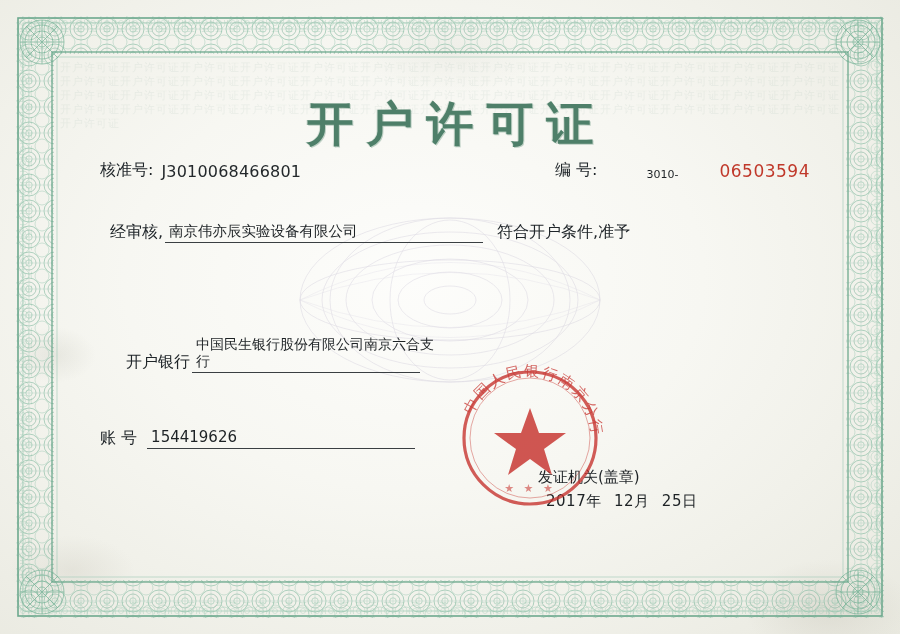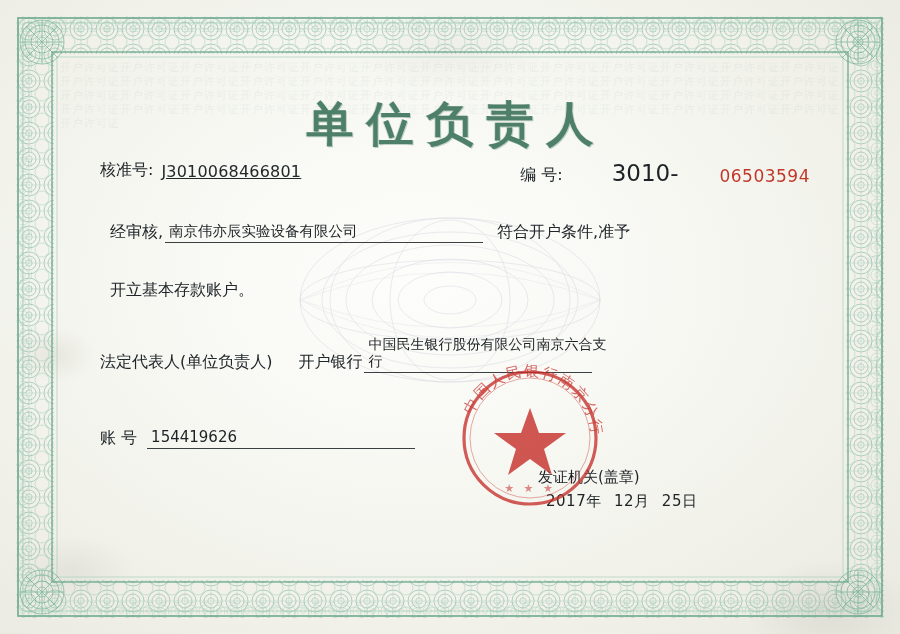--- a/index.html
+++ b/index.html
@@ -133,29 +133,28 @@
   
   .row-approval { left: 38px; top: 100px; }
   .row-serial { right: 28px; top: 100px; gap: 41px; }
   .serial-num {
     font-size: 17px;
     color: #c0392b;
     letter-spacing: .5px;
     font-family: "DejaVu Sans", "Liberation Sans", sans-serif;
   }
   .serial-pre {
-    font-size: 23px;
+    font-size: 11px;
     color: #1d2225;
     font-family: "DejaVu Sans", "Liberation Sans", sans-serif;
   }
   .approval-num {
     font-size: 16px;
     letter-spacing: .2px;
     font-family: "DejaVu Sans", "Liberation Sans", sans-serif;
-    text-decoration: underline;
   }
 
   
   .row-stmt1 { left: 48px; top: 162px; width: 700px; }
   .row-stmt2 { left: 48px; top: 220px; }
 
   .stmt-company {
     width: 318px;
     margin: 0 2px 0 2px;
   }
@@ -309,47 +308,43 @@
       <ellipse cx="165" cy="95" rx="60" ry="80"></ellipse>
     </g>
     <g fill="none" stroke="#c3bcd2" stroke-width="0.5" opacity="0.7">
       <path d="M15 95 Q165 20 315 95 Q165 170 15 95 Z"></path>
       <path d="M15 95 Q165 40 315 95 Q165 150 15 95 Z"></path>
     </g>
   </svg>
 
   <div class="content">
 
-    <div class="doc-title">单位负责人</div>
+    <div class="doc-title">开户许可证</div>
 
     <div class="row row-approval">
       <span class="lbl">核准号:</span>
       <span class="approval-num" style="margin-left:8px;">J3010068466801</span>
     </div>
 
     <div class="row row-serial">
       <span class="lbl">编 号:</span>
       <span class="serial-pre" style="margin-left:8px;">3010-</span>
       <span class="serial-num">06503594</span>
     </div>
 
     <div class="row row-stmt1">
       <span class="lbl">经审核,</span>
       <span class="field stmt-company">
         <span class="val">南京伟亦辰实验设备有限公司</span>
       </span>
       <span class="lbl" style="margin-left:12px;">符合开户条件,准予</span>
     </div>
 
-    <div class="row row-stmt2">
-      <span class="lbl">开立基本存款账户。</span>
-    </div>
 
     <div class="row row-rep">
-      <span class="lbl">法定代表人(单位负责人)</span>
       <span class="lbl bank-label">开户银行</span>
       <span class="field bank-field">
         <span class="bank-text">中国民生银行股份有限公司南京六合支行</span>
       </span>
     </div>
 
     <div class="row row-acct">
       <span class="lbl">账  号</span>
       <span class="field acct-field">
         <span class="val">154419626</span>

